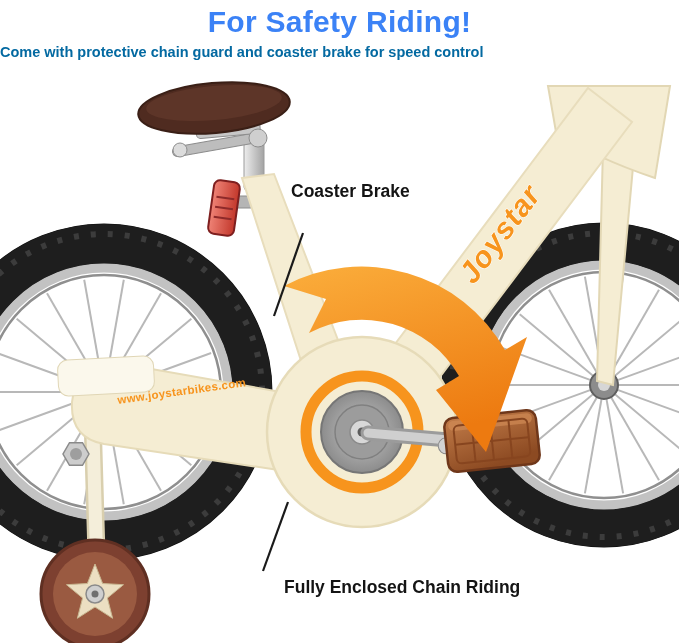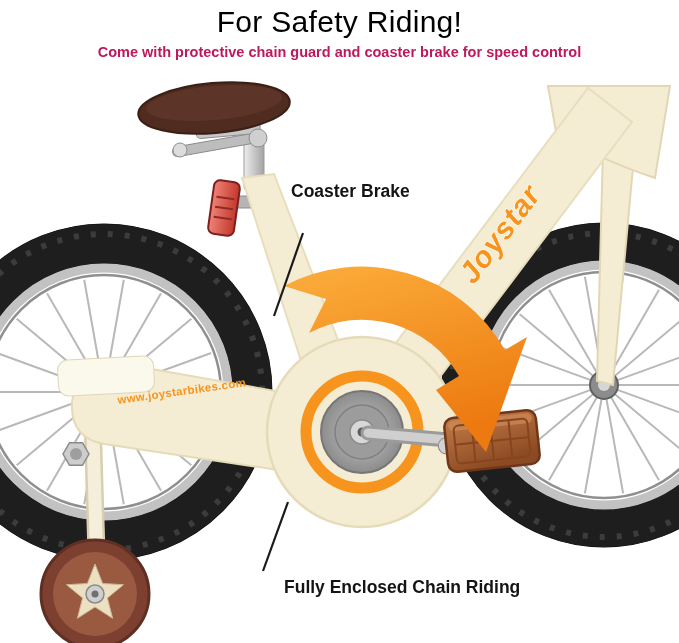--- a/index.html
+++ b/index.html
@@ -1,21 +1,21 @@
 <!DOCTYPE html>
 <html><head>
 <meta charset="utf-8">
 <style>
   html,body{margin:0;padding:0;background:#fff;font-family:"Liberation Sans",sans-serif;}
   .stage{position:relative;width:679px;height:643px;overflow:hidden;background:#fff;}
   .stage svg{position:absolute;left:0;top:0;}
   .title{position:absolute;top:5px;left:0;width:100%;text-align:center;
-         font-size:30px;font-weight:400;color:#000000;letter-spacing:.3px;}
-  .subtitle{position:absolute;top:44px;left:0;width:100%;text-align:center;
-         font-size:14.5px;font-weight:600;color:#be185d;}
+         font-size:30px;font-weight:700;color:#3b82f6;letter-spacing:.3px;}
+  .subtitle{position:absolute;top:44px;left:0;width:100%;text-align:left;
+         font-size:14.5px;font-weight:600;color:#0369a1;}
   .callout{position:absolute;color:#141414;font-weight:700;font-size:17.5px;
          line-height:23px;white-space:nowrap;}
   .callout-brake{left:291px;top:180px;}
   .callout-guard{left:284px;top:576px;}
 </style>
 </head>
 <body>
 
 <div class="stage">
 

